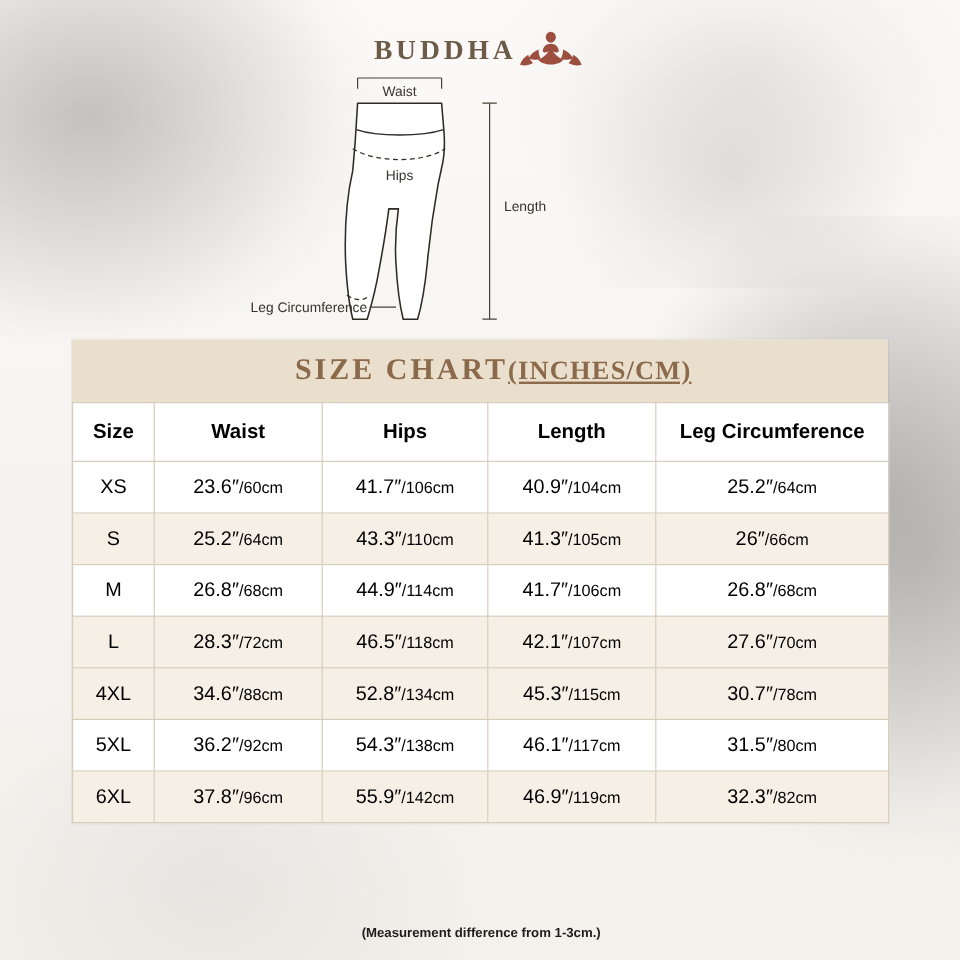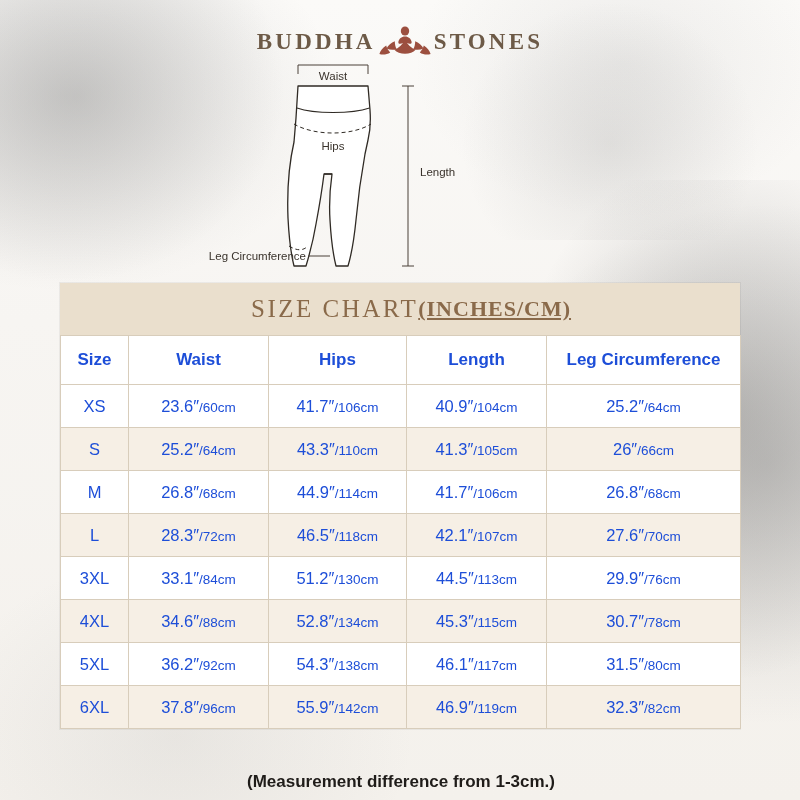--- a/index.html
+++ b/index.html
@@ -88,39 +88,39 @@
     height: 52px;
     display: flex;
     align-items: center;
     justify-content: center;
     color: #8a6a4a;
     font-family: "Liberation Serif", serif;
     letter-spacing: 1px;
   }
   .chart-title .big {
     font-size: 25px;
-    font-weight: 400;
+    font-weight: 700;
     letter-spacing: 2.5px;
     margin-left: 22px;
   }
   .chart-title .small {
     font-size: 22px;
     font-weight: 700;
     letter-spacing: 1px;
     text-decoration: underline;
   }
   table.size-table {
     width: 100%;
     border-collapse: collapse;
     table-layout: fixed;
   }
   table.size-table th, table.size-table td {
     border: 1px solid #d8cdbb;
     text-align: center;
-    color: #1d4ed8;
+    color: #000000;
     font-family: "Liberation Sans", sans-serif;
   }
   table.size-table th {
     height: 46px;
     font-size: 17px;
     font-weight: 700;
     background: #ffffff;
   }
   table.size-table td {
     height: 40px;
@@ -138,21 +138,21 @@
   .col-waist { width: 140px; }
   .col-hips  { width: 138px; }
   .col-len   { width: 140px; }
   .col-leg   { width: 194px; }
 
   .footnote {
     position: absolute;
     left: 2px; right: 0;
     top: 772px;
     text-align: center;
-    font-size: 17px;
+    font-size: 11px;
     font-weight: 700;
     color: #1f1c19;
     font-family: "Liberation Sans", sans-serif;
   }
 
   .lbl {
     font-family: "Liberation Sans", sans-serif;
     font-size: 11.5px;
     fill: #3a332c;
   }
@@ -173,21 +173,20 @@
           <ellipse cx="29" cy="13" rx="4.2" ry="4.6"></ellipse>
           <path d="M29 18.5c-3.6 0-6 2.3-6.6 5.2-.3 1.5.6 2.4 1.9 2 1.6-.5 3.1-.8 4.7-.8s3.1.3 4.7.8c1.3.4 2.2-.5 1.9-2-.6-2.9-3-5.2-6.6-5.2z"></path>
           <path d="M29 21.5c-2.6 5.4-6.4 8.6-10.6 10.2 2.2 2.6 6.3 4 10.6 4s8.4-1.4 10.6-4c-4.2-1.6-8-4.8-10.6-10.2z"></path>
           <path d="M18.8 23.2c-3.5 1.3-6.7 4-8.3 7.3 3.4 1.6 7 1.7 10.2.7-1.3-2.4-1.9-5.2-1.9-8z"></path>
           <path d="M39.2 23.2c3.5 1.3 6.7 4 8.3 7.3-3.4 1.6-7 1.7-10.2.7 1.3-2.4 1.9-5.2 1.9-8z"></path>
           <path d="M10.2 27.6c-3.3 1.9-5.8 5-6.8 8.4 3.9 1.1 7.8.3 10.8-1.6-1.9-1.8-3.3-4.1-4-6.8z"></path>
           <path d="M47.8 27.6c3.3 1.9 5.8 5 6.8 8.4-3.9 1.1-7.8.3-10.8-1.6 1.9-1.8 3.3-4.1 4-6.8z"></path>
         </g>
       </svg>
     </span>
-    <span class="brand-word">STONES</span>
   </div>
 
   <div class="illus">
     <svg width="420" height="225" viewBox="0 0 420 225" aria-hidden="true">
 
       <g stroke="#4a4038" stroke-width="1" fill="none">
         <line x1="108" y1="7" x2="178" y2="7"></line>
         <line x1="108" y1="7" x2="108" y2="16"></line>
         <line x1="178" y1="7" x2="178" y2="16"></line>
       </g>
@@ -268,27 +267,20 @@
             <td><span class="inch">41.7″</span><span class="unit">/106cm</span></td>
             <td><span class="inch">26.8″</span><span class="unit">/68cm</span></td>
           </tr>
           <tr class="alt">
             <td>L</td>
             <td><span class="inch">28.3″</span><span class="unit">/72cm</span></td>
             <td><span class="inch">46.5″</span><span class="unit">/118cm</span></td>
             <td><span class="inch">42.1″</span><span class="unit">/107cm</span></td>
             <td><span class="inch">27.6″</span><span class="unit">/70cm</span></td>
           </tr>
-          <tr>
-            <td>3XL</td>
-            <td><span class="inch">33.1″</span><span class="unit">/84cm</span></td>
-            <td><span class="inch">51.2″</span><span class="unit">/130cm</span></td>
-            <td><span class="inch">44.5″</span><span class="unit">/113cm</span></td>
-            <td><span class="inch">29.9″</span><span class="unit">/76cm</span></td>
-          </tr>
           <tr class="alt">
             <td>4XL</td>
             <td><span class="inch">34.6″</span><span class="unit">/88cm</span></td>
             <td><span class="inch">52.8″</span><span class="unit">/134cm</span></td>
             <td><span class="inch">45.3″</span><span class="unit">/115cm</span></td>
             <td><span class="inch">30.7″</span><span class="unit">/78cm</span></td>
           </tr>
           <tr>
             <td>5XL</td>
             <td><span class="inch">36.2″</span><span class="unit">/92cm</span></td>

